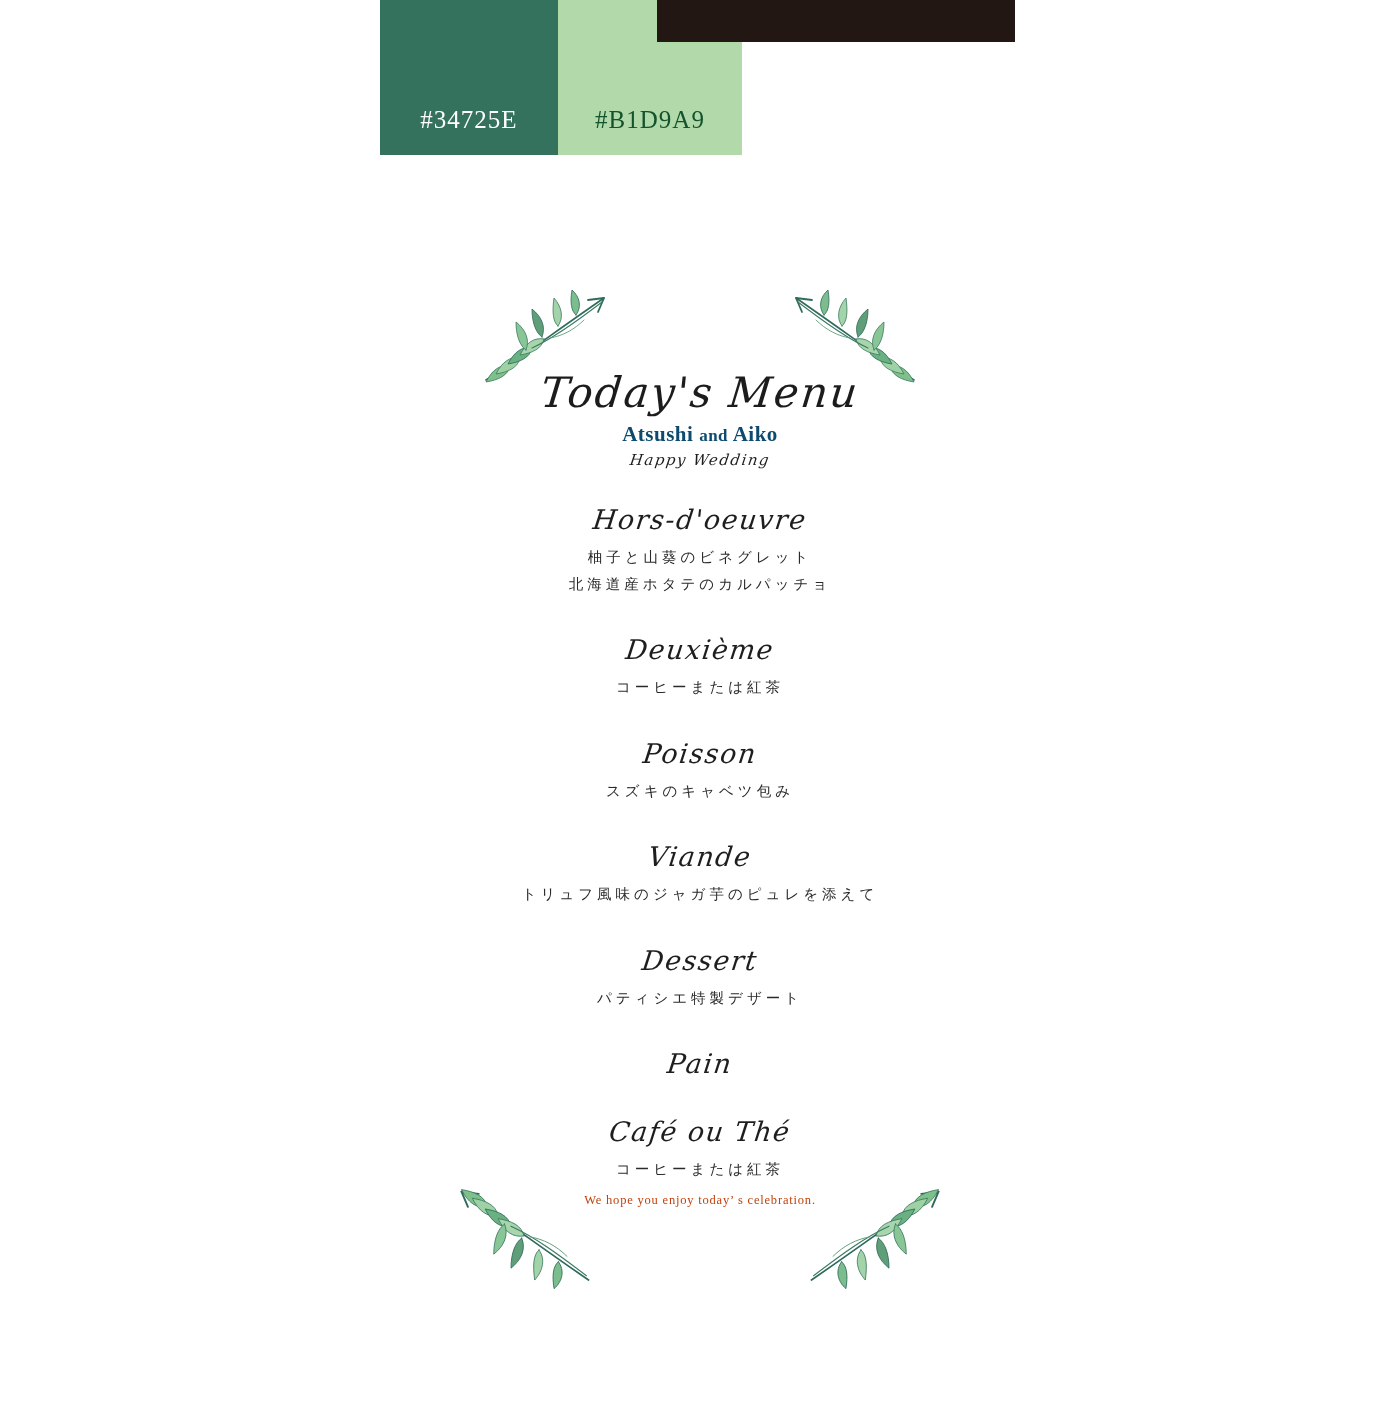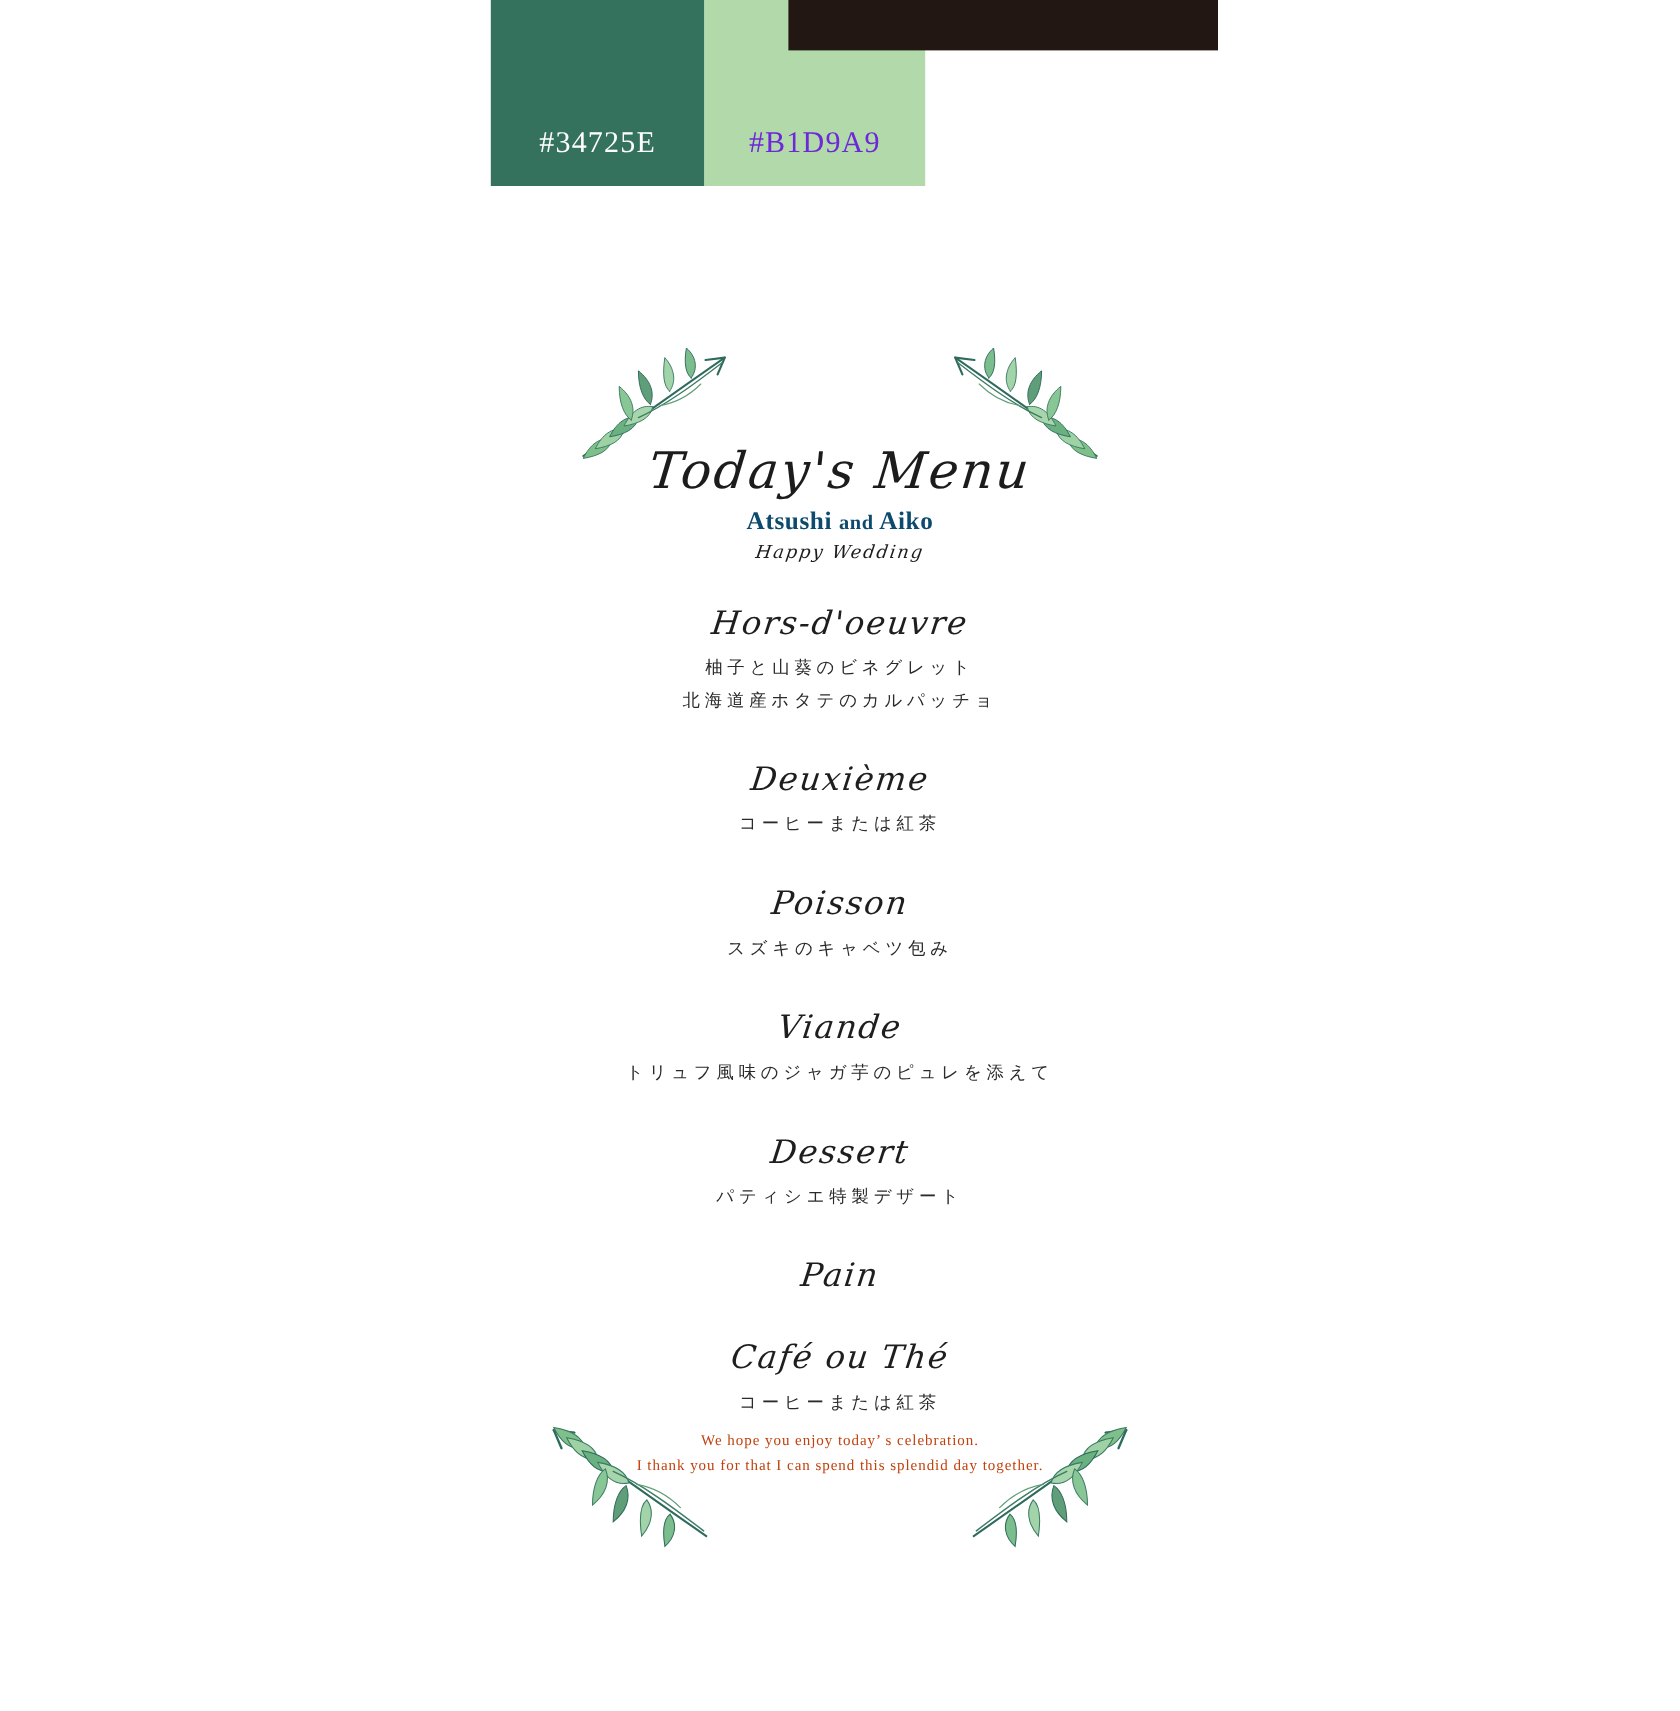--- a/index.html
+++ b/index.html
@@ -11,21 +11,21 @@
     width: 1400px;
     height: 1426px;
     position: relative;
     font-family: "Liberation Serif", serif;
     overflow: hidden;
   }
 
   
   .swatch-strip {
     position: absolute;
-    left: 409px;
+    left: 380px;
     top: 0;
     width: 362px;
     height: 155px;
     display: flex;
   }
   .swatch {
     flex: 0 0 178px;
     height: 155px;
     position: relative;
   }
@@ -34,21 +34,21 @@
     position: absolute;
     left: 0;
     right: 0;
     top: 106px;
     text-align: center;
     font-family: "Liberation Serif", serif;
     font-size: 25px;
     letter-spacing: 1px;
     color: #ffffff;
   }
-  .swatch.light .swatch-label { color: #6d28d9; }
+  .swatch.light .swatch-label { color: #14532d; }
 
   .dark-block {
     position: absolute;
     left: 657px;
     top: 0;
     width: 358px;
     height: 42px;
   }
 
   
@@ -345,16 +345,15 @@
           </g>
           <path d="M52 58 C 74 48, 96 32, 122 12" stroke="#3c7a63" stroke-width="1.1"></path>
           <path d="M70 48 C 82 46, 94 40, 104 30" stroke="#5f9e78" stroke-width="0.9"></path>
         </g>
       </svg>
     </span>
   </div>
 
   <div class="footer-msg">
     <span class="line">We hope you enjoy today’ s celebration.</span>
-    <span class="line">I thank you for that I can spend this splendid day together.</span>
   </div>
 
 </div>
 
 </body></html>

